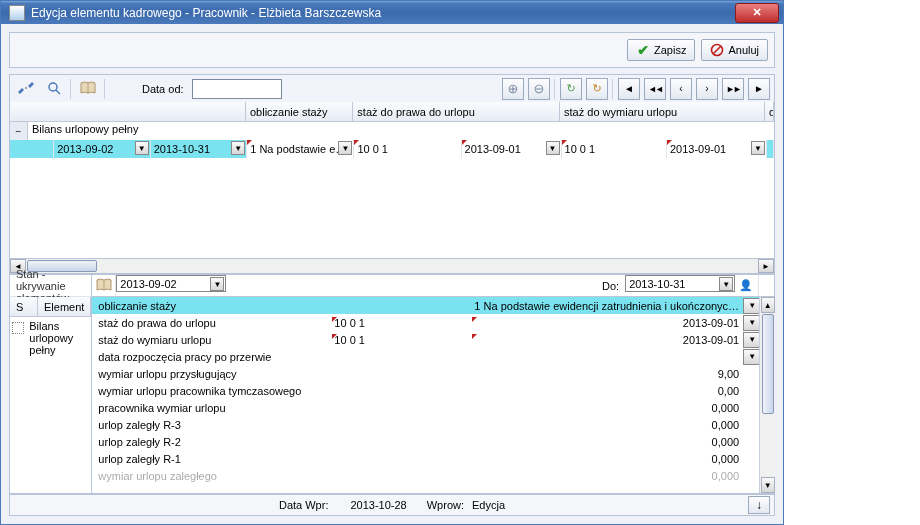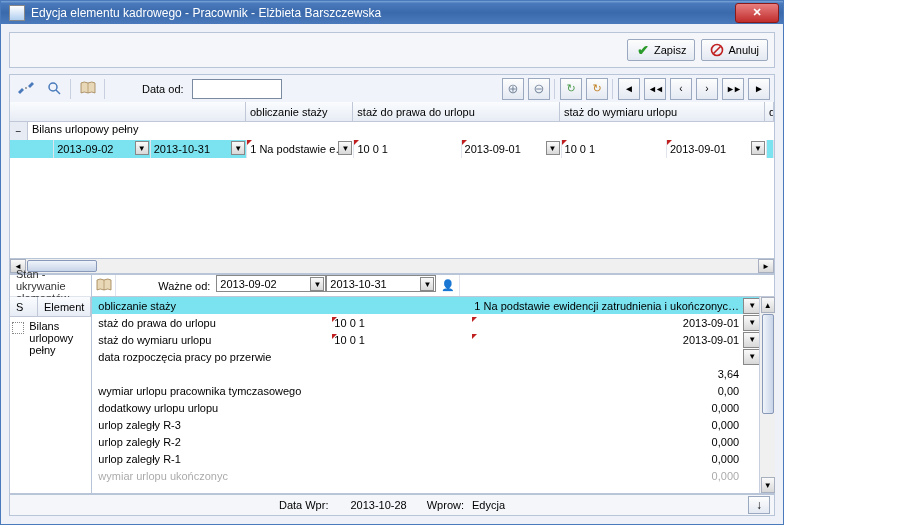--- a/index.html
+++ b/index.html
@@ -213,25 +213,25 @@
       <div class="right-pane">
         <div class="rp-header">
           <div class="rp-icon-cell">
             <span class="book-icon">
               <svg viewBox="0 0 16 14">
                   <path d="M1 2 Q4 0 8 2 Q12 0 15 2 L15 12 Q12 10 8 12 Q4 10 1 12 Z" fill="#e8d8b8" stroke="#a08050" stroke-width="0.8"></path>
                   <line x1="8" y1="2" x2="8" y2="12" stroke="#a08050" stroke-width="0.6"></line>
                 </svg>
             </span>
           </div>
-          <div class="rp-label" style="width:100px">Ważne od:</div>
           <div class="rp-val" style="width:110px">
             <span>2013-09-02</span>
             <div class="dd-arrow">▼</div>
           </div>
+          <div class="rp-label" style="flex:1">Do:</div>
           <div class="rp-val" style="width:110px">
             <span>2013-10-31</span>
             <div class="dd-arrow">▼</div>
           </div>
           <div class="rp-icon-cell person-icon">
             <span>👤</span>
           </div>
           <div style="width:16px"></div>
         </div>
         <div class="rp-body" id="rp-body">
@@ -265,38 +265,39 @@
             <div class="rp-row">
               <div class="rp-k">data rozpoczęcia pracy po przerwie</div>
               <div class="rp-v1"></div>
               <div class="rp-v2"></div>
               <div style="width: 18px;">
                 <div class="rp-dd" style="visibility: visible;">▼</div>
               </div>
               <div style="width: 16px;"></div>
             </div>
             <div class="rp-row">
-              <div class="rp-v1"></div>
-              <div class="rp-v2">3,64</div>
+              <div class="rp-k">wymiar urlopu przysługujący</div>
+              <div class="rp-v1"></div>
+              <div class="rp-v2">9,00</div>
               <div style="width: 18px;">
                 <div class="rp-dd" style="visibility: hidden;">▼</div>
               </div>
               <div style="width: 16px;"></div>
             </div>
             <div class="rp-row">
               <div class="rp-k">wymiar urlopu pracownika tymczasowego</div>
               <div class="rp-v1"></div>
               <div class="rp-v2">0,00</div>
               <div style="width: 18px;">
                 <div class="rp-dd" style="visibility: hidden;">▼</div>
               </div>
               <div style="width: 16px;"></div>
             </div>
             <div class="rp-row">
-              <div class="rp-k">dodatkowy urlopu urlopu</div>
+              <div class="rp-k">pracownika wymiar urlopu</div>
               <div class="rp-v1"></div>
               <div class="rp-v2">0,000</div>
               <div style="width: 18px;">
                 <div class="rp-dd" style="visibility: hidden;">▼</div>
               </div>
               <div style="width: 16px;"></div>
             </div>
             <div class="rp-row">
               <div class="rp-k">urlop zaległy R-3</div>
               <div class="rp-v1"></div>
@@ -318,21 +319,21 @@
             <div class="rp-row">
               <div class="rp-k">urlop zaległy R-1</div>
               <div class="rp-v1"></div>
               <div class="rp-v2">0,000</div>
               <div style="width: 18px;">
                 <div class="rp-dd" style="visibility: hidden;">▼</div>
               </div>
               <div style="width: 16px;"></div>
             </div>
             <div class="rp-row" style="opacity: 0.35;">
-              <div class="rp-k">wymiar urlopu ukończonyc</div>
+              <div class="rp-k">wymiar urlopu zaległego</div>
               <div class="rp-v1"></div>
               <div class="rp-v2">0,000</div>
               <div style="width: 18px;">
                 <div class="rp-dd" style="visibility: hidden;">▼</div>
               </div>
               <div style="width: 16px;"></div>
             </div>
           </div>
         <div class="v-scroll">
           <div class="sb-btn">▲</div>

